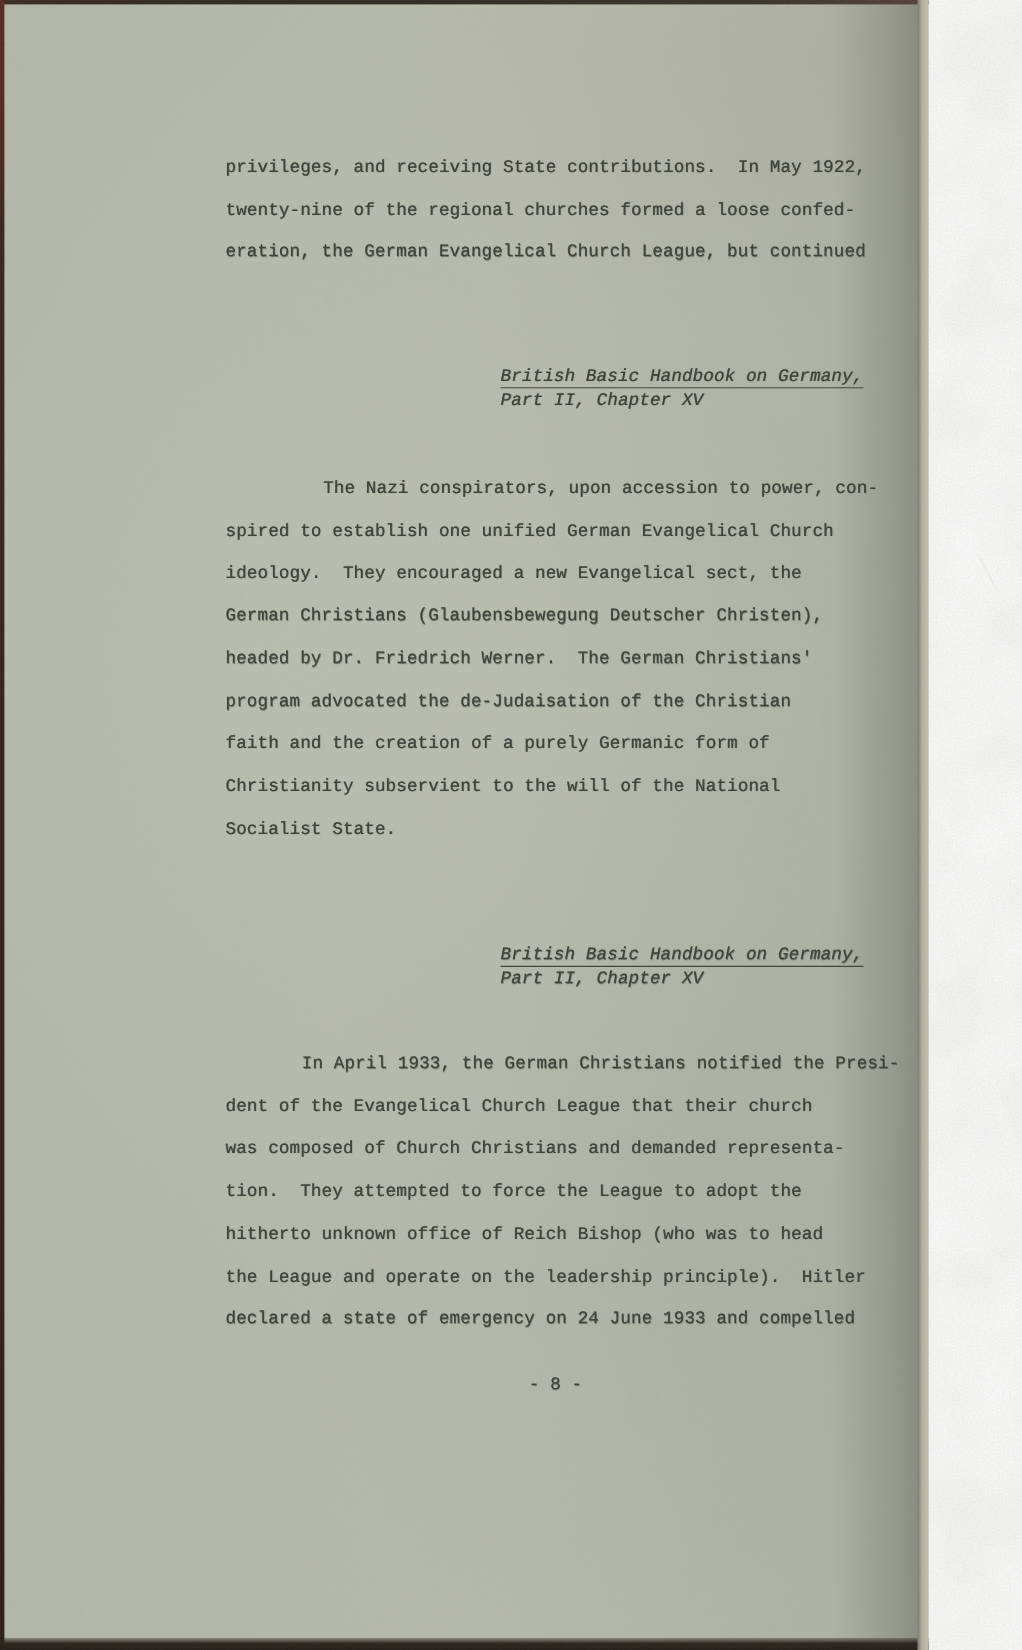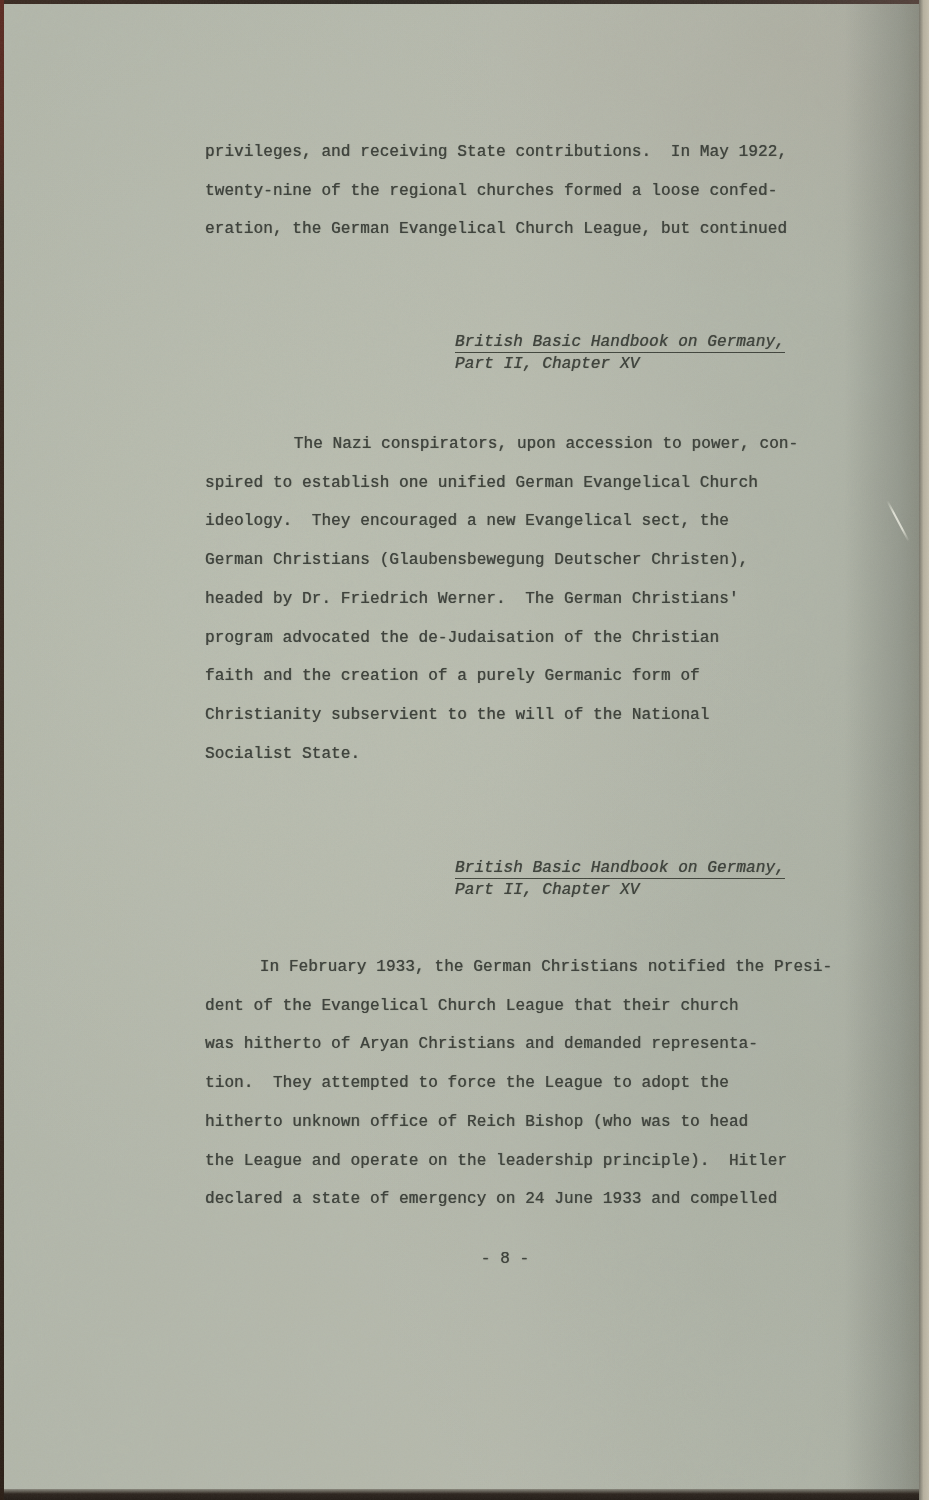--- a/index.html
+++ b/index.html
@@ -3,21 +3,21 @@
 <meta charset="utf-8">
 <style>
   html, body {
     margin: 0; padding: 0;
     width: 929px; height: 1500px;
     overflow: hidden;
     font-family: "Liberation Mono", "DejaVu Sans Mono", monospace;
   }
   .scan {
     position: absolute; inset: 0;
-    width: 929px; height: 1500px;
+    width: 844px; height: 1500px;
     background:
       radial-gradient(ellipse 600px 400px at 85% 4%, rgba(165,130,120,0.10), rgba(165,130,120,0) 60%),
       radial-gradient(ellipse 700px 900px at 30% 40%, rgba(205,208,192,0.25), rgba(205,208,192,0) 70%),
       radial-gradient(ellipse 500px 700px at 75% 75%, rgba(120,130,120,0.10), rgba(120,130,120,0) 70%),
       linear-gradient(to right, #b2b6a9 0%, #b6b9ac 55%, #aeb2a5 88%, #a8aca0 97%, #b0b2a4 100%);
   }
   .grain-svg { position: absolute; inset: 0; z-index: 1; pointer-events: none; }
   .grain-top { position: absolute; inset: 0; z-index: 5; pointer-events: none; opacity: 0.5; }
 
   .content { position: absolute; inset: 0; z-index: 3; color: #3c403a; }
@@ -114,23 +114,23 @@
       <div class="line">Christianity subservient to the will of the National</div>
       <div class="line">Socialist State.</div>
     </div>
 
     <div class="citation" style="top:858px">
       <div class="line"><span class="u">British Basic Handbook on Germany,</span></div>
       <div class="line">Part II, Chapter XV</div>
     </div>
 
     <div class="block" style="top:948px">
-      <div class="line indent">In February 1933, the German Christians notified the Presi-</div>
+      <div class="line indent">In April 1933, the German Christians notified the Presi-</div>
       <div class="line">dent of the Evangelical Church League that their church</div>
-      <div class="line">was hitherto of Aryan Christians and demanded representa-</div>
+      <div class="line">was composed of Church Christians and demanded representa-</div>
       <div class="line">tion.  They attempted to force the League to adopt the</div>
       <div class="line">hitherto unknown office of Reich Bishop (who was to head</div>
       <div class="line">the League and operate on the leadership principle).  Hitler</div>
       <div class="line">declared a state of emergency on 24 June 1933 and compelled</div>
     </div>
 
     <div class="pagenum-wrap">
       <span class="line">- 8 -</span>
     </div>
 

